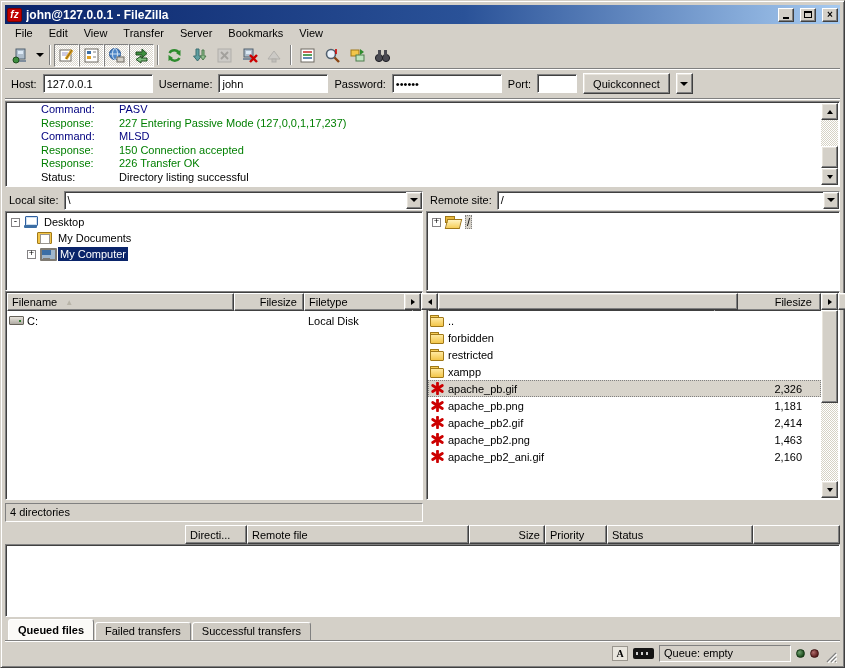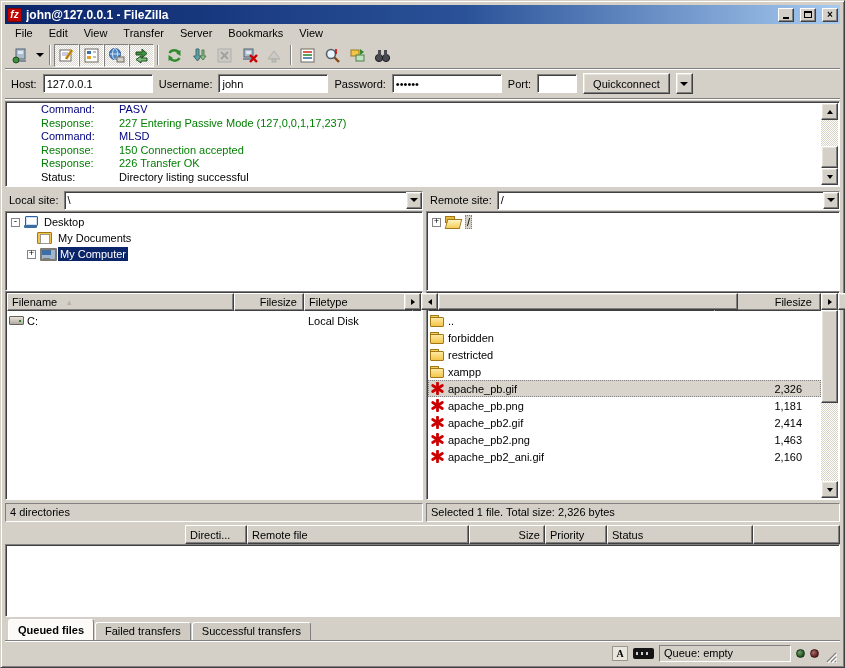--- a/index.html
+++ b/index.html
@@ -582,23 +582,20 @@
           <div class="sb-track" style="position:absolute;inset:0;"></div>
           <div class="sb-piece sb-left">
               <span class="ar-left"></span>
             </div>
           <div class="sb-piece sb-thumb" style="left:17px; width:198px;"></div>
           <div class="sb-piece sb-right">
               <span class="ar-right"></span>
             </div>
         </div>
       </div>
-      <div class="pane-status">
-        <div class="status-inner">Selected 1 file. Total size: 2,326 bytes</div>
-      </div>
     </div>
   </div>
 
   <div class="queue-hdr">
     <div class="hdr-cell q-c1">
         <span>Server/Local file</span>
       </div>
     <div class="hdr-cell q-c2">
         <span>Directi...</span>
       </div>

